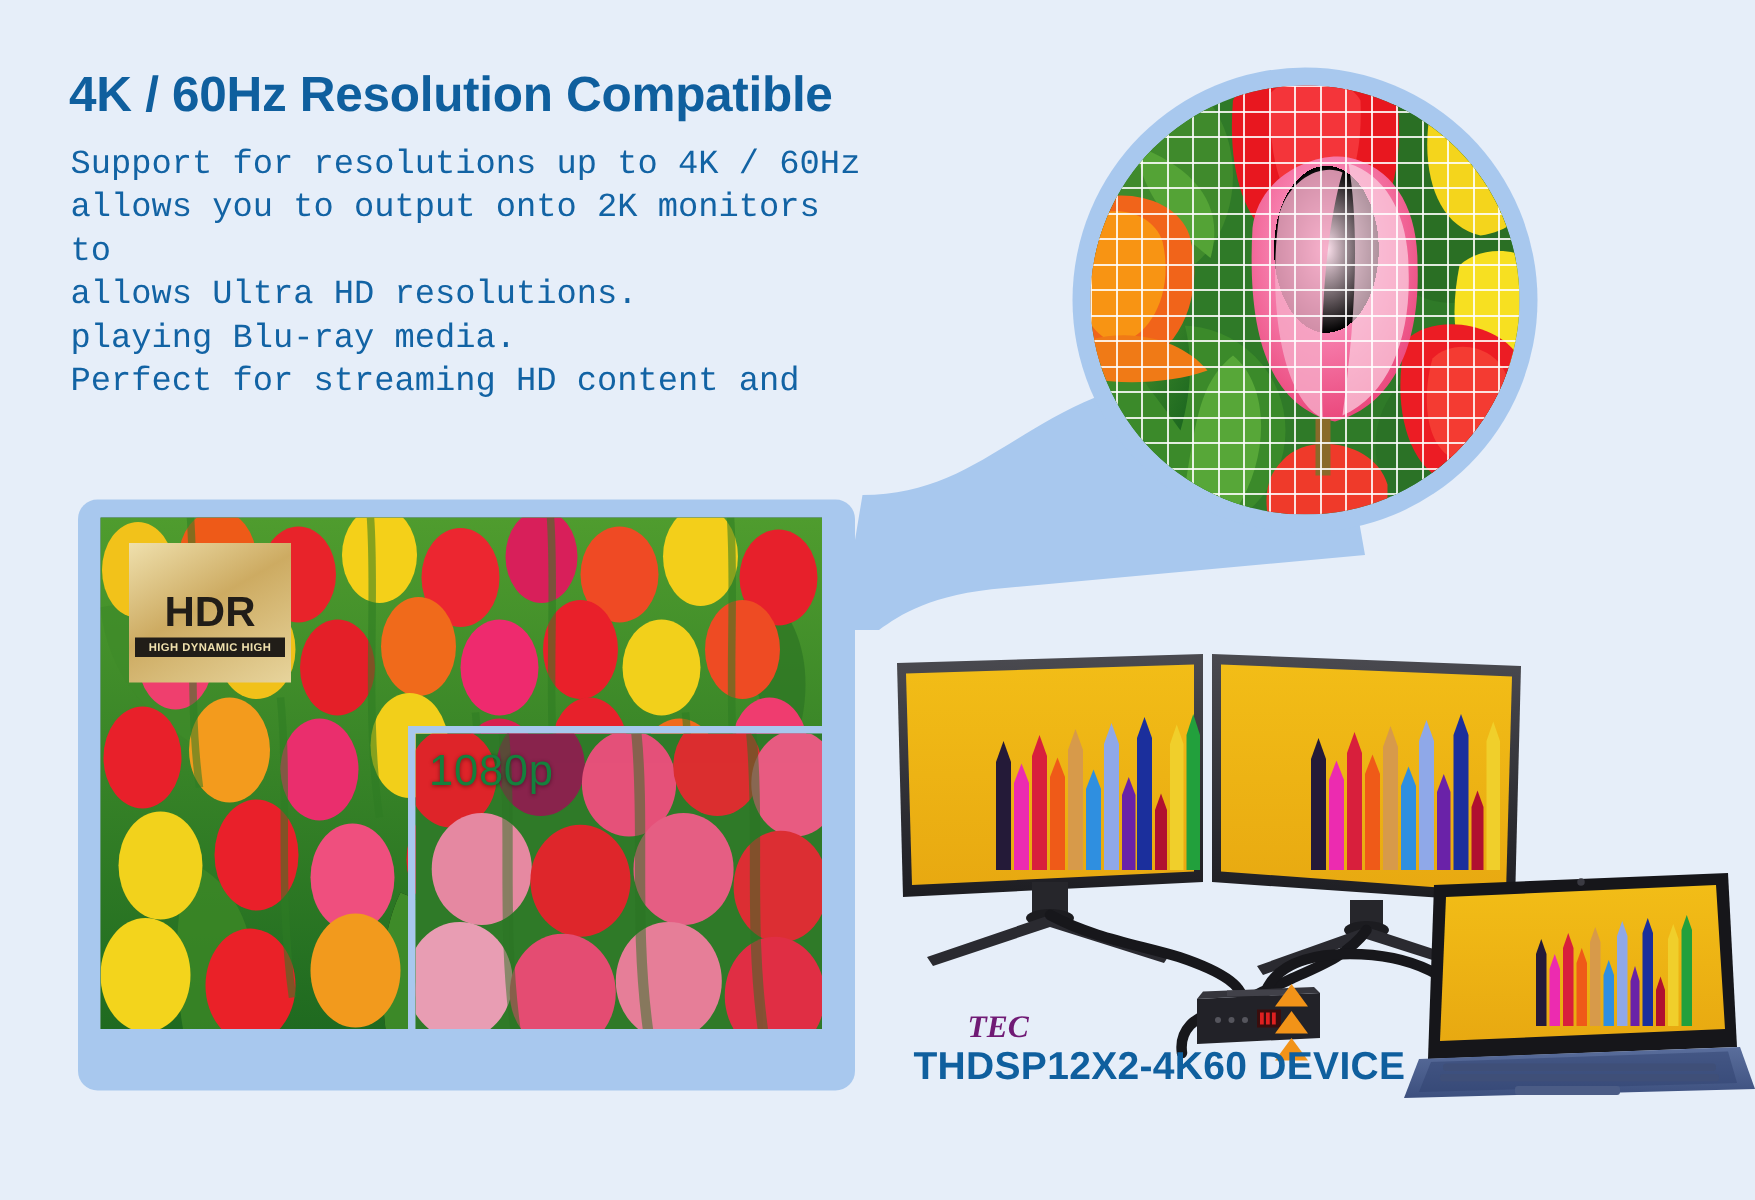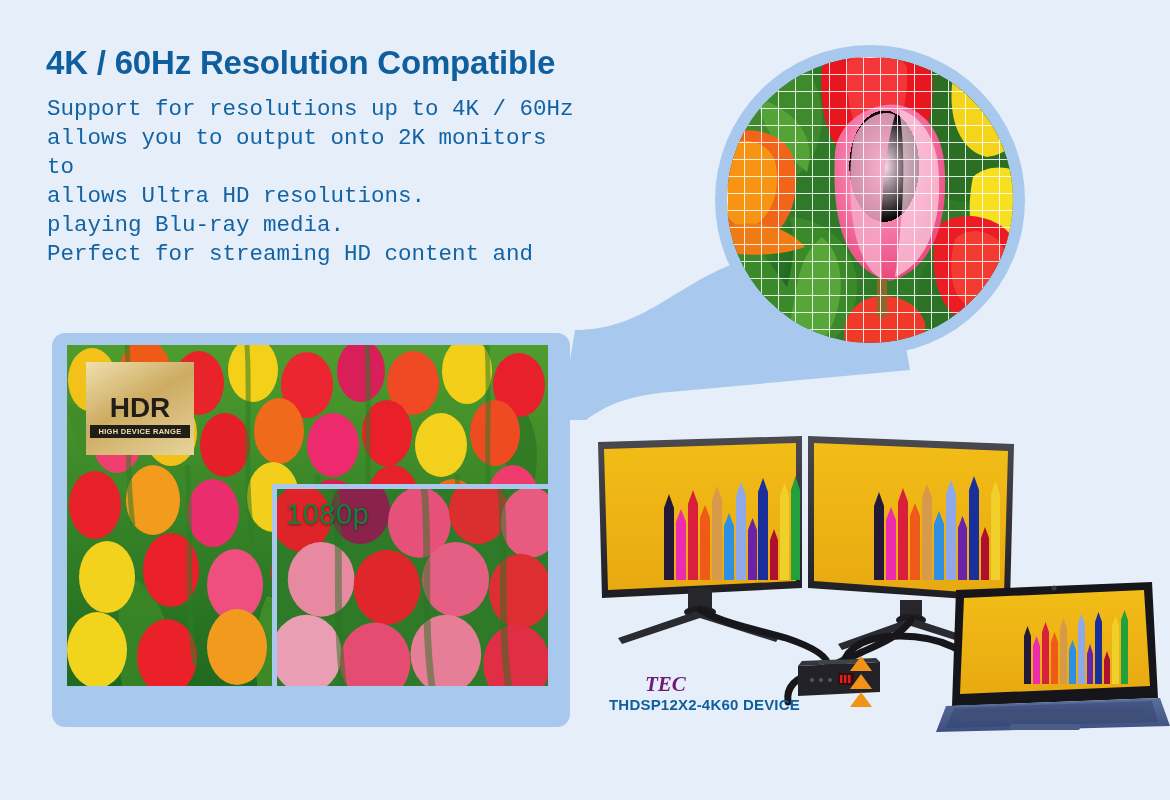--- a/index.html
+++ b/index.html
@@ -102,21 +102,21 @@
   .scene { position:absolute; left:580px; top:430px; width:590px; height:320px; }
 
   
   .cap-tec {
     position:absolute; left:611px; top:674px;
     font-family:"Liberation Serif", serif; font-style:italic; font-weight:bold;
     font-size:21px; color:#701a75; line-height:1;margin-left:34px;
   }
   .cap-model {
     position:absolute; left:609px; top:697px;
-    font-size:15px; font-weight:bold; color:#0f5f9e; line-height:1;
+    font-size:26px; font-weight:bold; color:#0f5f9e; line-height:1;
     letter-spacing:.2px;
   }
   .arrows { position:absolute; left:848px; top:656px; width:26px; height:52px; }
 </style>
 </head>
 <body>
 
 <div class="stage">
 
   <div class="headline">4K / 60Hz Resolution Compatible</div>
@@ -261,21 +261,21 @@
         <path d="M390 130 C396 190 388 260 398 330"></path>
       </g>
     </svg>
   </div>
 
   <div class="hdr-badge">
     <div class="hdr-hdr">
       <span>HDR</span>
     </div>
     <div class="hdr-sub">
-      <span>HIGH DEVICE RANGE</span>
+      <span>HIGH DYNAMIC HIGH</span>
     </div>
   </div>
 
   <div class="inset-1080">
     <svg class="flowers-blur" viewBox="0 0 276 202" preserveAspectRatio="none">
       <rect width="276" height="202" fill="#2f7a28"></rect>
       <g opacity=".95">
         <ellipse cx="25" cy="30" rx="30" ry="34" fill="#e8202a"></ellipse>
         <ellipse cx="85" cy="22" rx="30" ry="34" fill="#8e1f4e"></ellipse>
         <ellipse cx="145" cy="34" rx="32" ry="36" fill="#ef4f7e"></ellipse>

